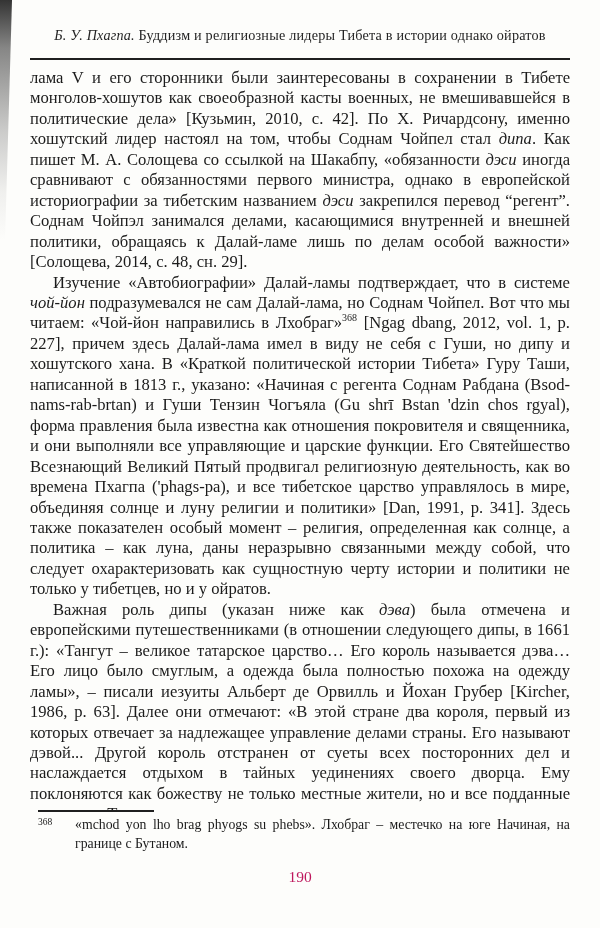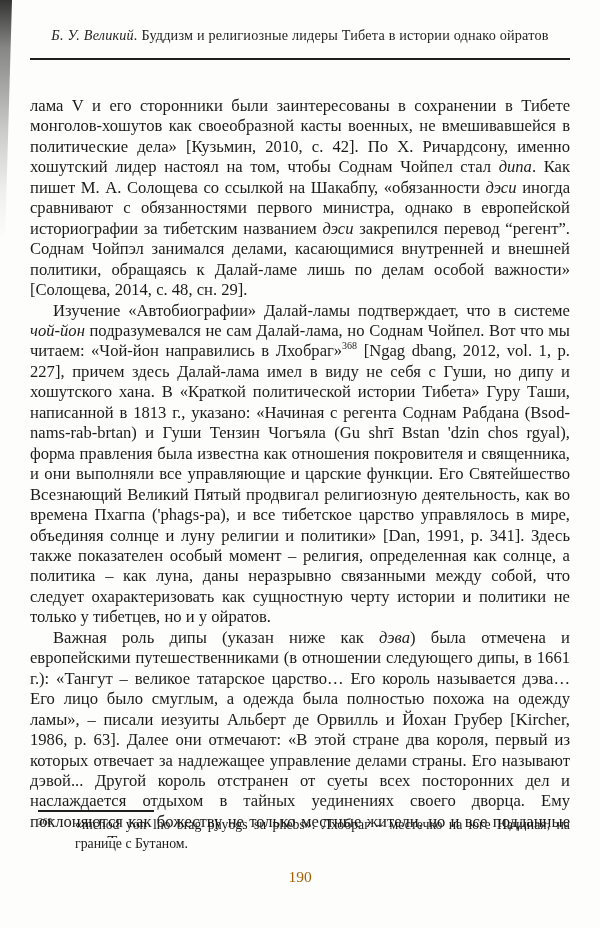--- a/index.html
+++ b/index.html
@@ -39,21 +39,20 @@
   .head-rule {
     position: absolute; top: 58px; left: 30px; width: 540px;
     height: 2px; background: #1f1f1f;
   }
   .body-text {
     position: absolute; top: 68px; left: 30px; width: 540px;
     height: 742px; overflow: hidden;
     font-size: 16.6px;
     line-height: 20.45px;
     text-align: justify;
-    margin-top: 28px;
   }
   .body-text p { margin: 0; }
   .body-text p.indent { text-indent: 23px; }
   .it { font-style: italic; }
   .sup {
     font-size: 10px;
     vertical-align: super;
     line-height: 0;
   }
   .footnote-rule {
@@ -73,32 +72,32 @@
     float: left;
     margin-left: -37px;
     font-size: 9.5px;
     vertical-align: super;
     position: relative; top: -3px;
   }
   .page-number {
     position: absolute; top: 868px; left: 0; width: 600px;
     text-align: center;
     font-size: 15.5px;
-    color: #a16207;
+    color: #be185d;
   }
 </style>
 </head>
 <body>
 
 <div class="page">
 
   <div class="scan-artifact"></div>
 
   <div class="running-head">
-    <span class="author">Б. У. Великий.</span><span> Буддизм и религиозные лидеры Тибета в истории однако ойратов</span>
+    <span class="author">Б. У. Пхагпа.</span><span> Буддизм и религиозные лидеры Тибета в истории однако ойратов</span>
   </div>
 
   <div class="head-rule"></div>
 
   <div class="body-text">
       <p><span>лама V и его сторонники были заинтересованы в сохранении в Тибете монголов-хошутов как своеобразной касты военных, не вмешивавшейся в политические дела» [Кузьмин, 2010, с. 42]. По Х. Ричардсону, именно хошутский лидер настоял на том, чтобы Соднам Чойпел стал </span><span class="it">дипа</span><span>. Как пишет М. А. Солощева со ссылкой на Шакабпу, «обязанности </span><span class="it">дэси</span><span> иногда сравнивают с обязанностями первого министра, однако в европейской историографии за тибетским названием </span><span class="it">дэси</span><span> закрепился перевод “регент”. Соднам Чойпэл занимался делами, касающимися внутренней и внешней политики, обращаясь к Далай-ламе лишь по делам особой важности» [Солощева, 2014, с. 48, сн. 29].</span></p>
       <p class="indent"><span>Изучение «Автобиографии» Далай-ламы подтверждает, что в системе </span><span class="it">чой-йон</span><span> подразумевался не сам Далай-лама, но Соднам Чойпел. Вот что мы читаем: «Чой-йон направились в Лхобраг»</span><span class="sup">368</span><span> [Ngag dbang, 2012, vol. 1, p. 227], причем здесь Далай-лама имел в виду не себя с Гуши, но дипу и хошутского хана. В «Краткой политической истории Тибета» Гуру Таши, написанной в 1813 г., указано: «Начиная с регента Соднам Рабдана (Bsod-nams-rab-brtan) и Гуши Тензин Чогъяла (Gu shrī Bstan 'dzin chos rgyal), форма правления была известна как отношения покровителя и священника, и они выполняли все управляющие и царские функции. Его Святейшество Всезнающий Великий Пятый продвигал религиозную деятельность, как во времена Пхагпа ('phags-pa), и все тибетское царство управлялось в мире, объединяя солнце и луну религии и политики» [Dan, 1991, p. 341]. Здесь также показателен особый момент – религия, определенная как солнце, а политика – как луна, даны неразрывно связанными между собой, что следует охарактеризовать как сущностную черту истории и политики не только у тибетцев, но и у ойратов.</span></p>
       <p class="indent"><span>Важная роль дипы (указан ниже как </span><span class="it">дэва</span><span>) была отмечена и европейскими путешественниками (в отношении следующего дипы, в 1661 г.): «Тангут – великое татарское царство… Его король называется дэва… Его лицо было смуглым, а одежда была полностью похожа на одежду ламы», – писали иезуиты Альберт де Орвилль и Йохан Грубер [Kircher, 1986, p. 63]. Далее они отмечают: «В этой стране два короля, первый из которых отвечает за надлежащее управление делами страны. Его называют дэвой... Другой король отстранен от суеты всех посторонних дел и наслаждается отдыхом в тайных уединениях своего дворца. Ему поклоняются как божеству не только местные жители, но и все подданные правители Тартарии,</span></p>
     </div>
 

